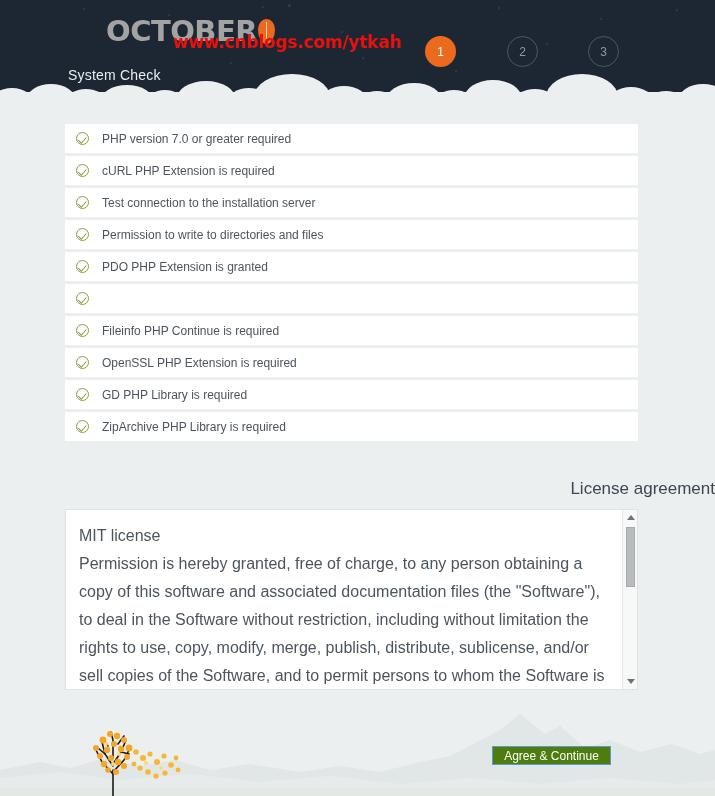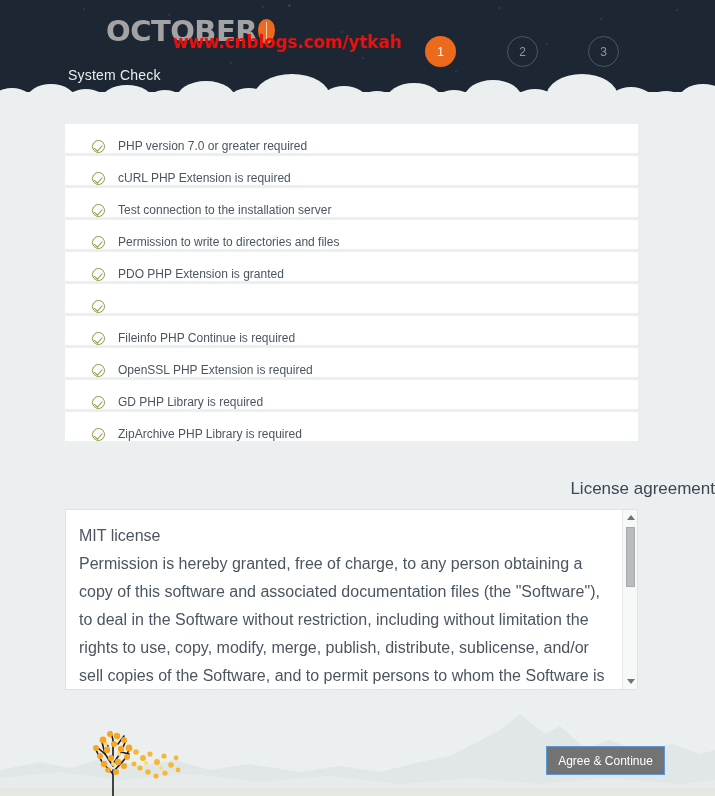--- a/index.html
+++ b/index.html
@@ -114,22 +114,22 @@
     top: 100px;
     width: 715px;
   }
 
   .check-list { position: absolute; left: 65px; top: 24px; width: 573px; }
   .check-row {
     height: 29px;
     background: #ffffff;
     margin-bottom: 3px;
     display: flex;
-    align-items: flex-end;
-    padding-left: 27px;
+    align-items: center;
+    padding-left: 11px;
   }
   .check-icon {
     width: 13px; height: 13px;
     border-radius: 50%;
     border: 1.5px solid #8e9a47;
     position: relative;
     flex: none;
   }
   .check-icon::after {
     content: "";
@@ -221,23 +221,23 @@
     left: 173px; top: 32px;
     font-size: 17px;
     font-weight: bold;
     color: #e8110e;
     letter-spacing: -.2px;
     font-family: "DejaVu Sans", sans-serif;
   }
 
   .agree-btn {
     position: absolute;
-    left: 546px; top: 746px;
-    width: 119px; height: 29px;
-    background: #737373;
+    left: 492px; top: 746px;
+    width: 119px; height: 19px;
+    background: #4d7c0f;
     border: none;
     color: #ffffff;
     font-size: 12px;
     font-family: "Liberation Sans", sans-serif;
     cursor: pointer;
     box-shadow: inset 0 0 0 1px #5b99d6;
   }
 
   
   .tree { position: absolute; left: 58px; top: 718px; width: 130px; height: 78px; }

